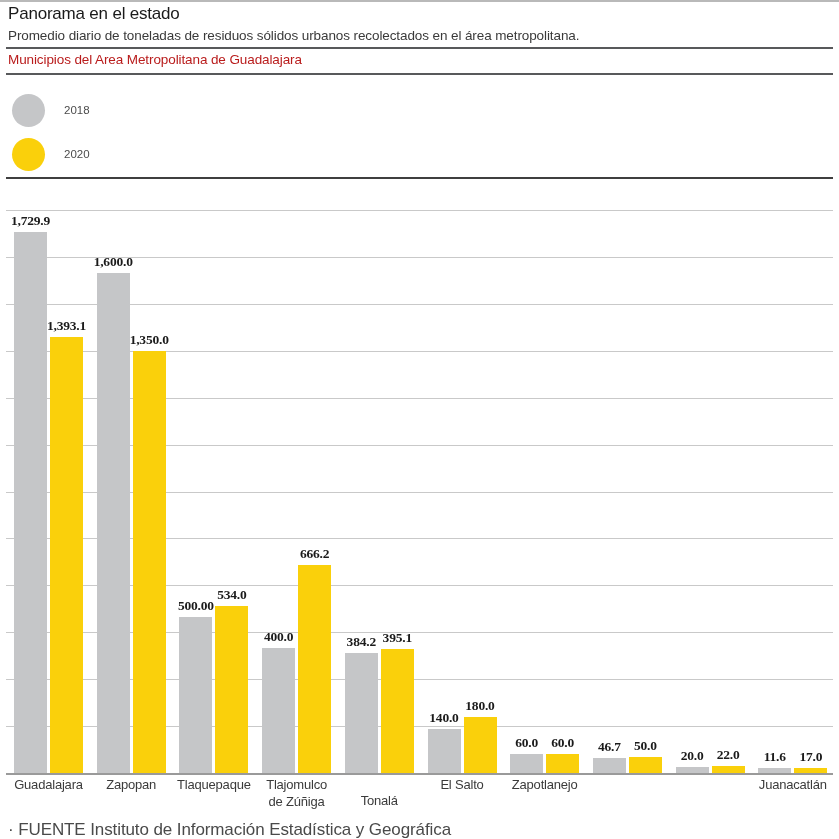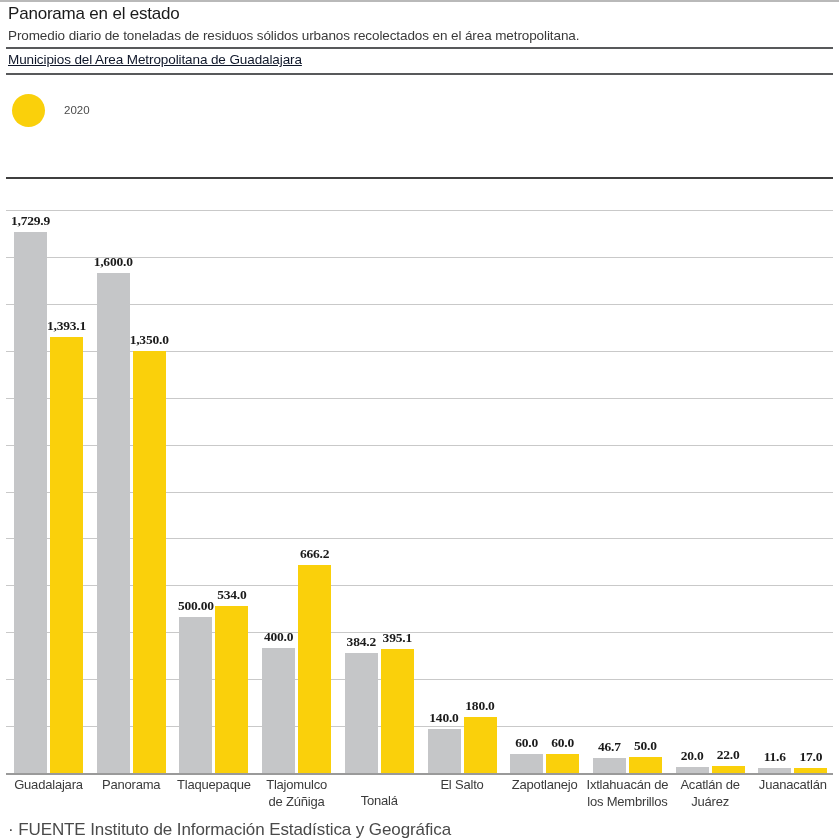--- a/index.html
+++ b/index.html
@@ -42,23 +42,22 @@
   #rule-a {
     position: absolute;
     left: 6px; top: 47px;
     width: 827px; height: 2px;
     background: #58595b;
   }
   #chart-scope-label {
     position: absolute;
     left: 8px; top: 52px;
     font-size: 13.5px;
-    color: #0f172a;
+    color: #b91c1c;
     letter-spacing: -0.1px;
-    text-decoration: underline;
   }
   #rule-b {
     position: absolute;
     left: 6px; top: 73px;
     width: 827px; height: 2px;
     background: #58595b;
   }
 
   
   #legend {
@@ -160,20 +159,24 @@
 
 <div>
   <div id="infographic-title">Panorama en el estado</div>
   <div id="infographic-subtitle">Promedio diario de toneladas de residuos sólidos urbanos recolectados en el área metropolitana.</div>
   <div id="rule-a"></div>
   <div id="chart-scope-label">Municipios del Area Metropolitana de Guadalajara</div>
   <div id="rule-b"></div>
 </div>
 
 <div id="legend">
+  <div class="legend-item">
+    <span class="legend-swatch" style="background: rgb(197, 198, 200);"></span>
+    <span class="legend-label">2018</span>
+  </div>
   <div class="legend-item">
     <span class="legend-swatch" style="background: rgb(250, 208, 11);"></span>
     <span class="legend-label">2020</span>
   </div>
 </div>
 <div id="rule-c"></div>
 
 <div id="plot">
   <div id="gridlines">
       <div class="gridline" style="top: 584px; background: rgb(201, 201, 201);"></div>
@@ -233,44 +236,36 @@
       <div class="bar-value" style="left: 770.8px; width: 80px; top: 559.683px;">17.0</div>
     </div>
   <div id="axis-baseline"></div>
 </div>
 
 <div id="xaxis">
     <div class="xtick" style="left: -6.5px; width: 110px; top: 0px;">
       <div>Guadalajara</div>
     </div>
     <div class="xtick" style="left: 76.2px; width: 110px; top: 0px;">
-      <div>Panorama</div>
+      <div>Zapopan</div>
     </div>
     <div class="xtick" style="left: 158.9px; width: 110px; top: 0px;">
       <div>Tlaquepaque</div>
     </div>
     <div class="xtick" style="left: 241.6px; width: 110px; top: 0px;">
       <div>Tlajomulco</div>
       <div>de Zúñiga</div>
     </div>
     <div class="xtick" style="left: 324.3px; width: 110px; top: 16px;">
       <div>Tonalá</div>
     </div>
     <div class="xtick" style="left: 407px; width: 110px; top: 0px;">
       <div>El Salto</div>
     </div>
     <div class="xtick" style="left: 489.7px; width: 110px; top: 0px;">
       <div>Zapotlanejo</div>
     </div>
-    <div class="xtick" style="left: 572.4px; width: 110px; top: 0px;">
-      <div>Ixtlahuacán de</div>
-      <div>los Membrillos</div>
-    </div>
-    <div class="xtick" style="left: 655.1px; width: 110px; top: 0px;">
-      <div>Acatlán de</div>
-      <div>Juárez</div>
-    </div>
     <div class="xtick" style="left: 737.8px; width: 110px; top: 0px;">
       <div>Juanacatlán</div>
     </div>
   </div>
 
 <div id="source-note">· FUENTE Instituto de Información Estadística y Geográfica</div>
 
 </body></html>

